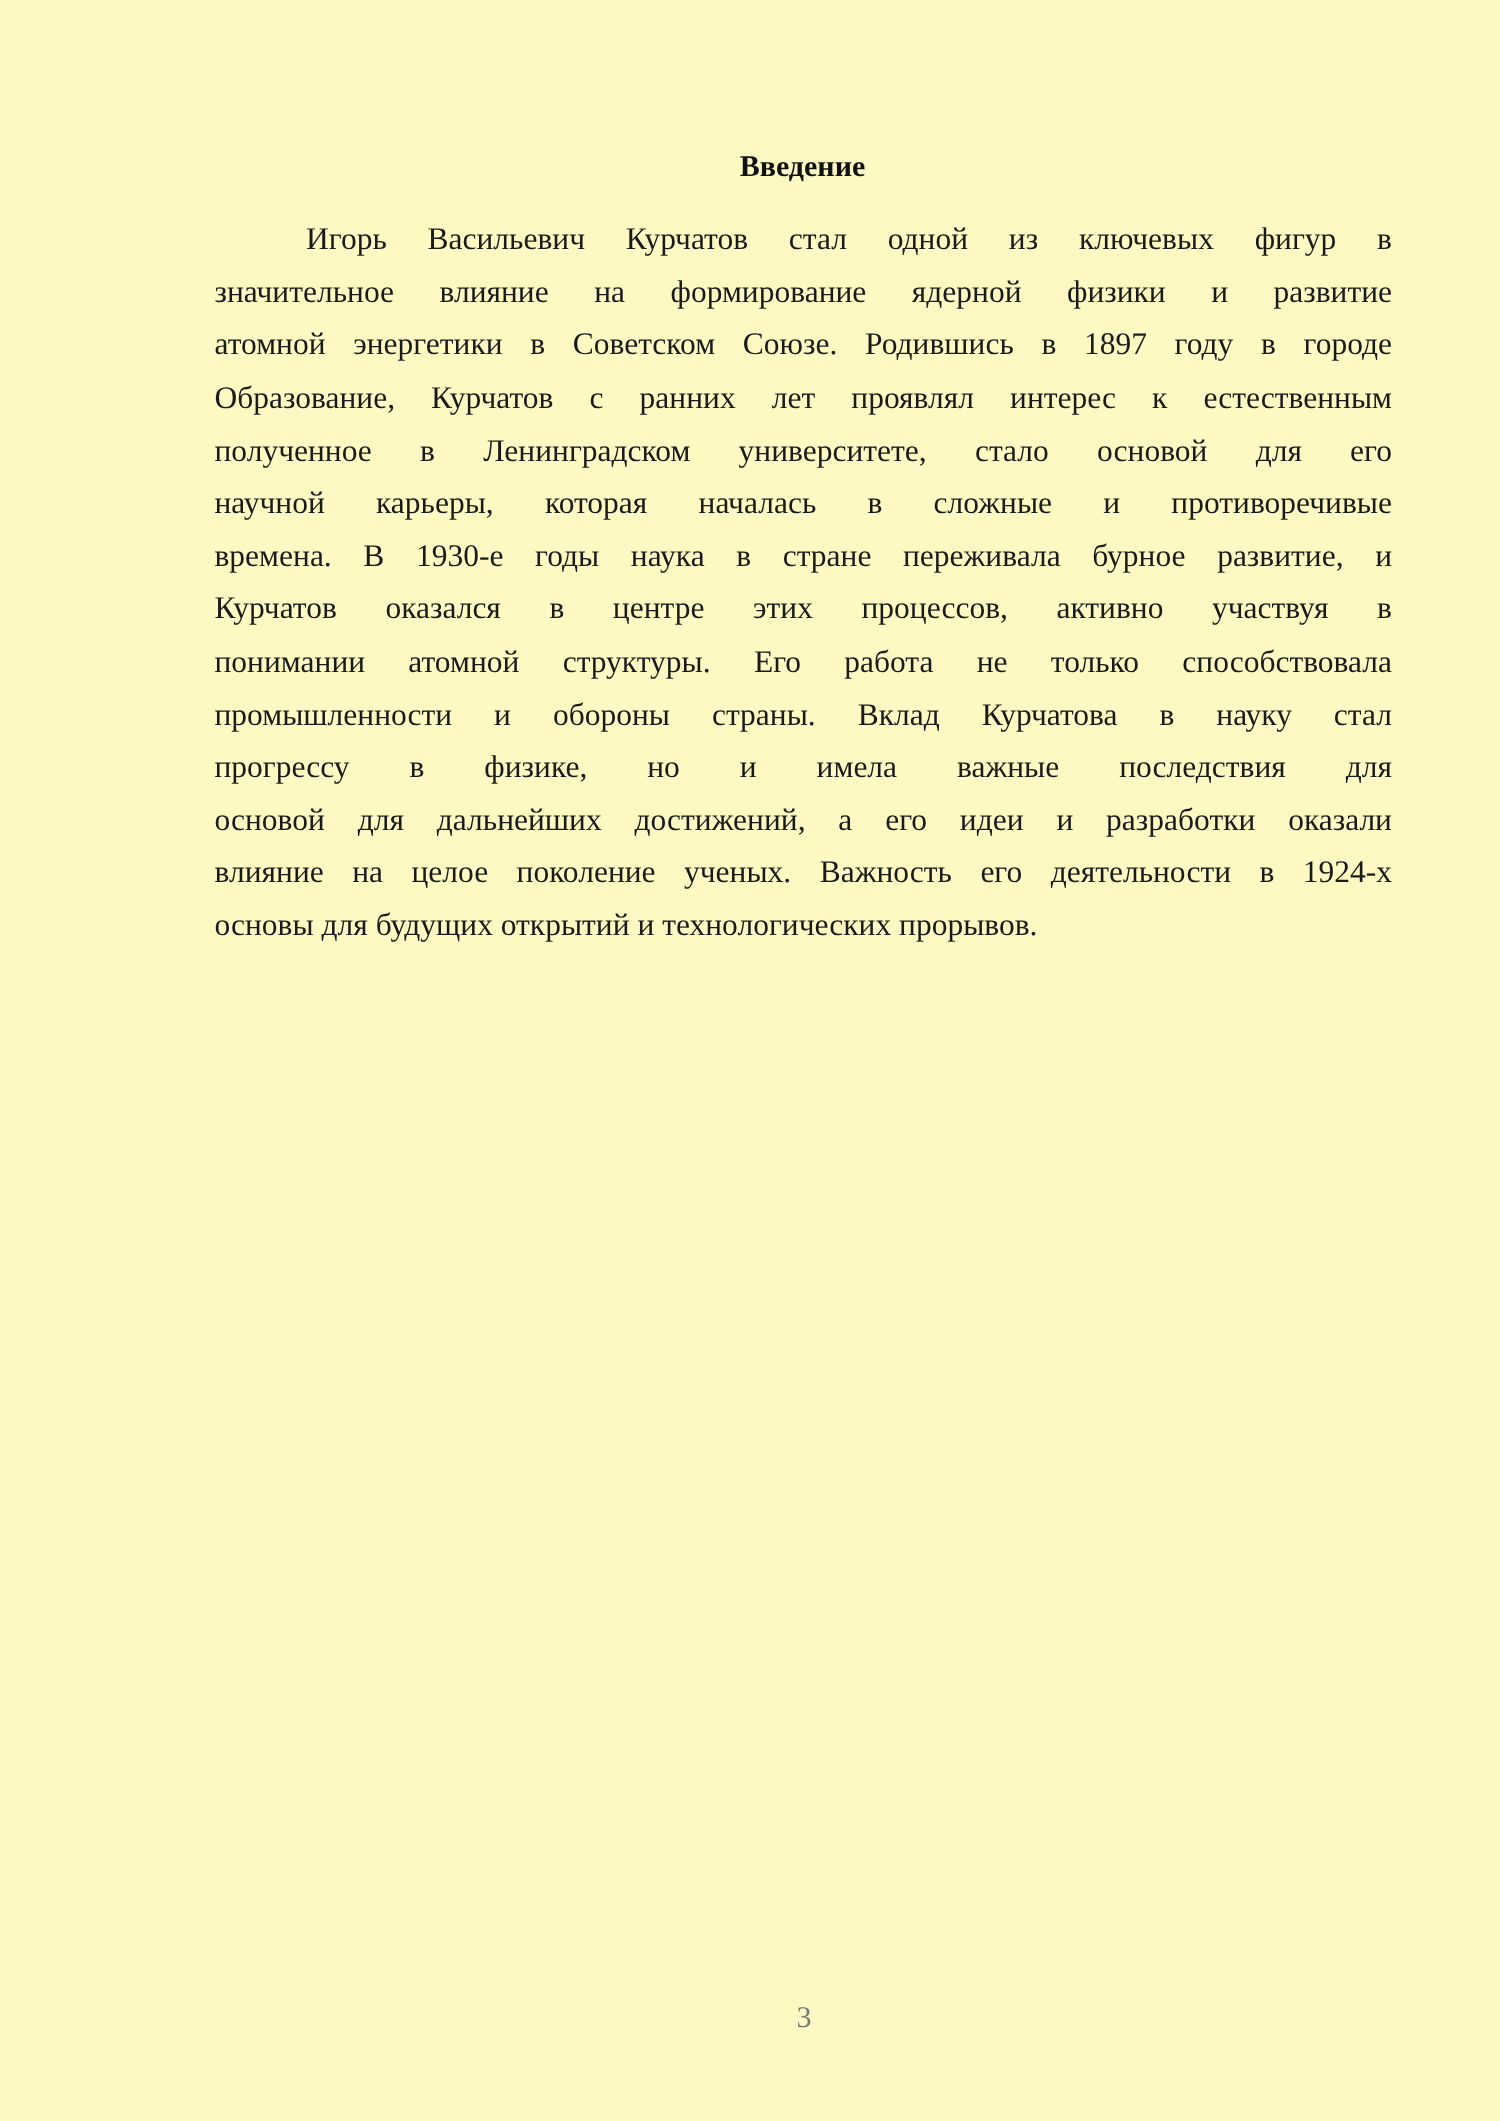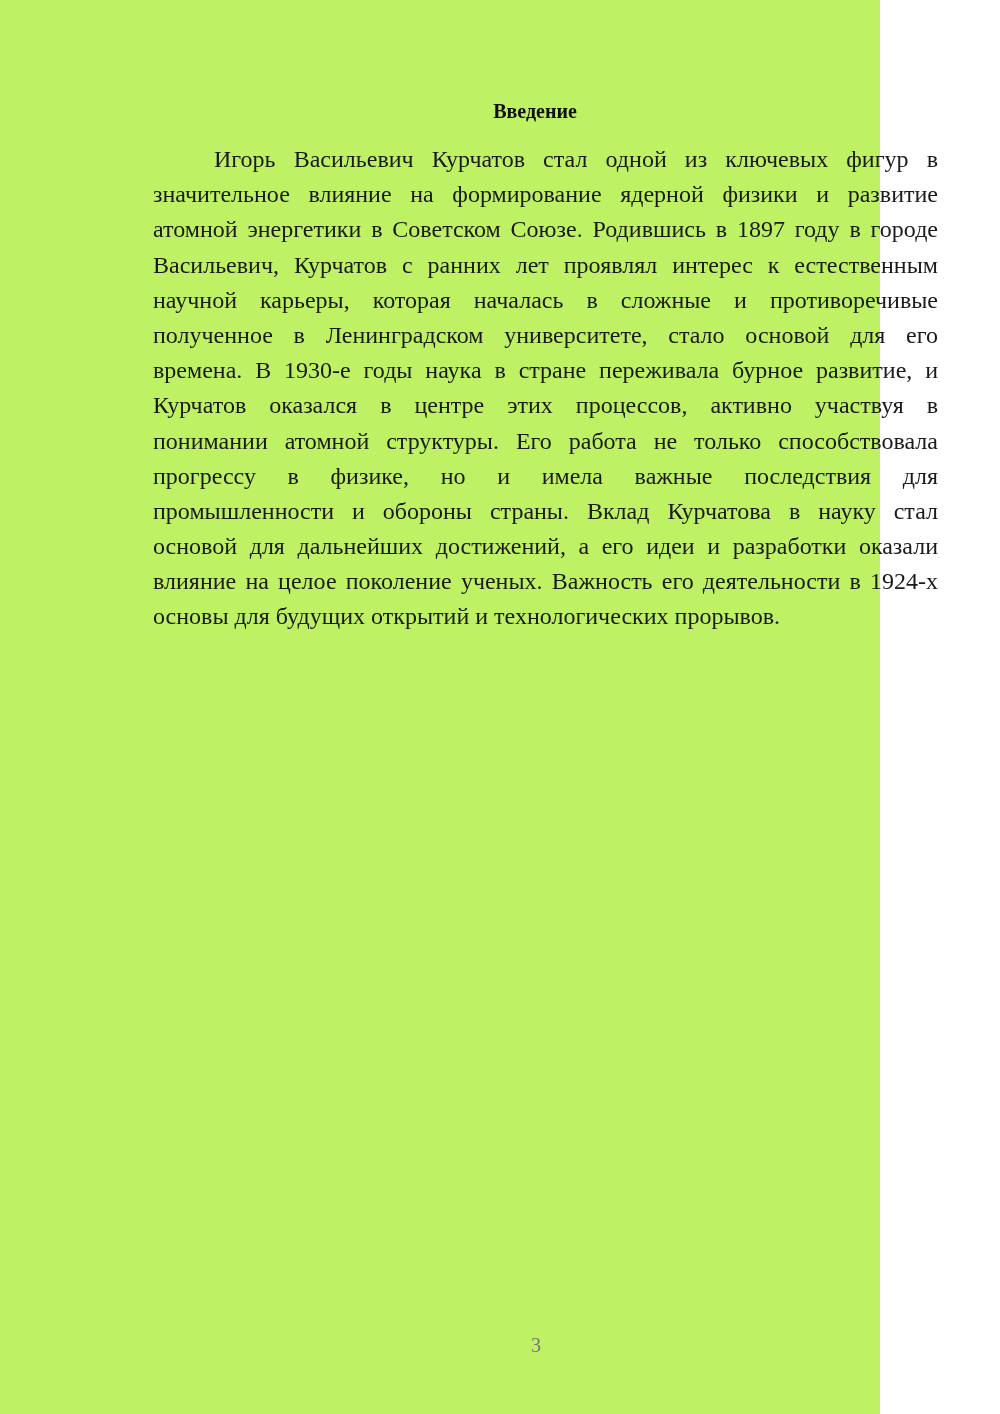--- a/index.html
+++ b/index.html
@@ -11,41 +11,41 @@
       width: 1000px;
       height: 1414px;
       position: relative;
       overflow: hidden;
       font-family: "Liberation Serif", "DejaVu Serif", serif;
       color: #1a1a1a;
     }
     .page {
       position: absolute;
       left: 0; top: 0;
-      width: 880px;
+      width: 1000px;
       height: 1414px;
-      background: #bef264;
+      background: #fef9c3;
     }
     .heading {
       position: absolute;
       left: 0;
       width: 1070px;
       top: 97px;
       text-align: center;
       font-weight: bold;
       font-size: 20px;
       line-height: 28px;
       color: #111;
     }
     .body-text {
       position: absolute;
-      left: 153px;
+      left: 143px;
       top: 142px;
       width: 785px;
-      font-size: 24px;
+      font-size: 21px;
       line-height: 35.2px;
     }
     .line {
       display: block;
       text-align: justify;
       text-align-last: justify;
       white-space: nowrap;
       height: 35.2px;
     }
     .line.first {
@@ -67,27 +67,27 @@
 </head>
 <body>
 
 <div class="page">
   <div class="heading">Введение</div>
 
   <div class="body-text">
     <span class="line first">Игорь Васильевич Курчатов стал одной из ключевых фигур в</span>
     <span class="line">значительное влияние на формирование ядерной физики и развитие</span>
     <span class="line">атомной энергетики в Советском Союзе. Родившись в 1897 году в городе</span>
-    <span class="line">Васильевич, Курчатов с ранних лет проявлял интерес к естественным</span>
+    <span class="line">Образование, Курчатов с ранних лет проявлял интерес к естественным</span>
+    <span class="line">полученное в Ленинградском университете, стало основой для его</span>
     <span class="line">научной карьеры, которая началась в сложные и противоречивые</span>
-    <span class="line">полученное в Ленинградском университете, стало основой для его</span>
     <span class="line">времена. В 1930-е годы наука в стране переживала бурное развитие, и</span>
     <span class="line">Курчатов оказался в центре этих процессов, активно участвуя в</span>
     <span class="line">понимании атомной структуры. Его работа не только способствовала</span>
+    <span class="line">промышленности и обороны страны. Вклад Курчатова в науку стал</span>
     <span class="line">прогрессу в физике, но и имела важные последствия для</span>
-    <span class="line">промышленности и обороны страны. Вклад Курчатова в науку стал</span>
     <span class="line">основой для дальнейших достижений, а его идеи и разработки оказали</span>
     <span class="line">влияние на целое поколение ученых. Важность его деятельности в 1924-х</span>
     <span class="line last">основы для будущих открытий и технологических прорывов.</span>
   </div>
 
   <div class="page-number">3</div>
 </div>
 
 </body></html>

